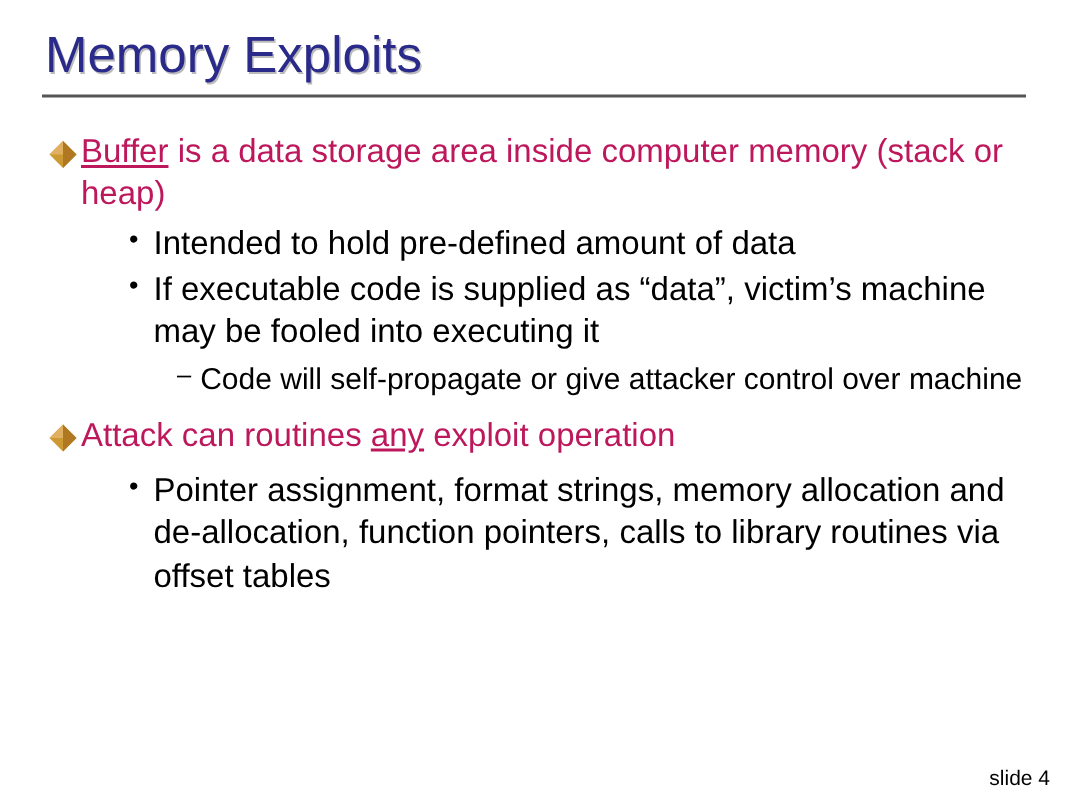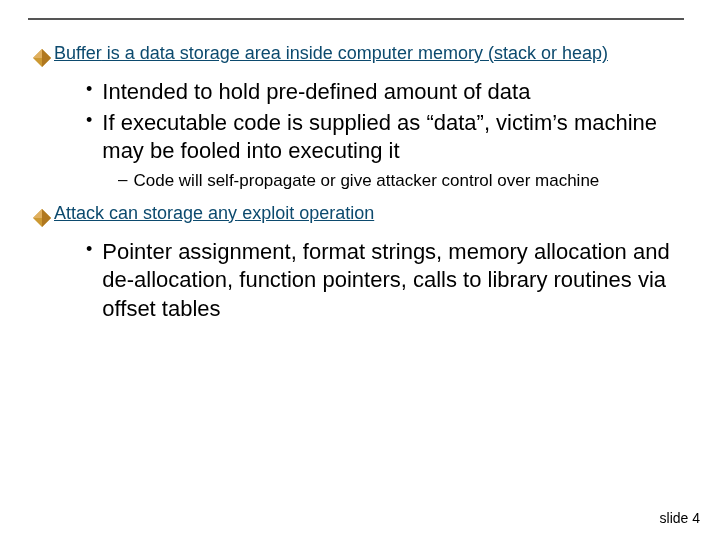--- a/index.html
+++ b/index.html
@@ -36,24 +36,23 @@
   .level1-row {
     display: flex;
     align-items: flex-start;
   }
   .diamond-bullet {
     flex: 0 0 auto;
     margin-top: 6px;
     margin-right: 2px;
   }
   .level1-text {
-    font-size: 18px;
+    font-size: 22px;
     line-height: 1.25;
-    color: #0c4a6e;
-    text-decoration: underline;
+    color: #be185d;
   }
   .underline { text-decoration: underline; }
   .level2 {
     margin-left: 54px;
     margin-top: 6px;
   }
   .level2-item {
     display: flex;
     align-items: flex-start;
     margin-bottom: 2px;
@@ -77,36 +76,37 @@
   .level3-item {
     display: flex;
     align-items: flex-start;
   }
   .dash {
     flex: 0 0 auto;
     font-size: 17px;
     margin-right: 6px;
   }
   .level3-text {
-    font-size: 17px;
+    font-size: 20px;
     line-height: 1.3;
   }
   .footer {
     position: absolute;
     bottom: 14px;
     right: 20px;
     font-size: 14px;
     color: #000000;
   }
   .block2 { margin-top: 8px; }
 </style>
 </head>
 <body>
 
 <div class="slide">
+  <h1 class="title">Memory Exploits</h1>
   <div class="rule"></div>
 
   <div class="level1">
     <div class="level1-row">
       <span class="diamond-bullet">
         <svg width="20" height="20" viewBox="0 0 20 20">
           <polygon points="10,1 19,10 10,19 1,10" fill="#cc9933"></polygon>
           <polygon points="10,1 19,10 10,19" fill="#b07820"></polygon>
           <polygon points="10,1 1,10 10,10" fill="#e0b060"></polygon>
         </svg>
@@ -133,21 +133,21 @@
 
   <div class="level1 block2">
     <div class="level1-row">
       <span class="diamond-bullet">
         <svg width="20" height="20" viewBox="0 0 20 20">
           <polygon points="10,1 19,10 10,19 1,10" fill="#cc9933"></polygon>
           <polygon points="10,1 19,10 10,19" fill="#b07820"></polygon>
           <polygon points="10,1 1,10 10,10" fill="#e0b060"></polygon>
         </svg>
       </span>
-      <span class="level1-text"><span>Attack can storage </span><span class="underline">any</span><span> exploit operation</span></span>
+      <span class="level1-text"><span>Attack can routines </span><span class="underline">any</span><span> exploit operation</span></span>
     </div>
     <div class="level2">
       <div class="level2-item">
         <span class="dot">•</span>
         <span class="level2-text">Pointer assignment, format strings, memory allocation and de-allocation, function pointers, calls to library routines via offset tables</span>
       </div>
     </div>
   </div>
 
 </div>

